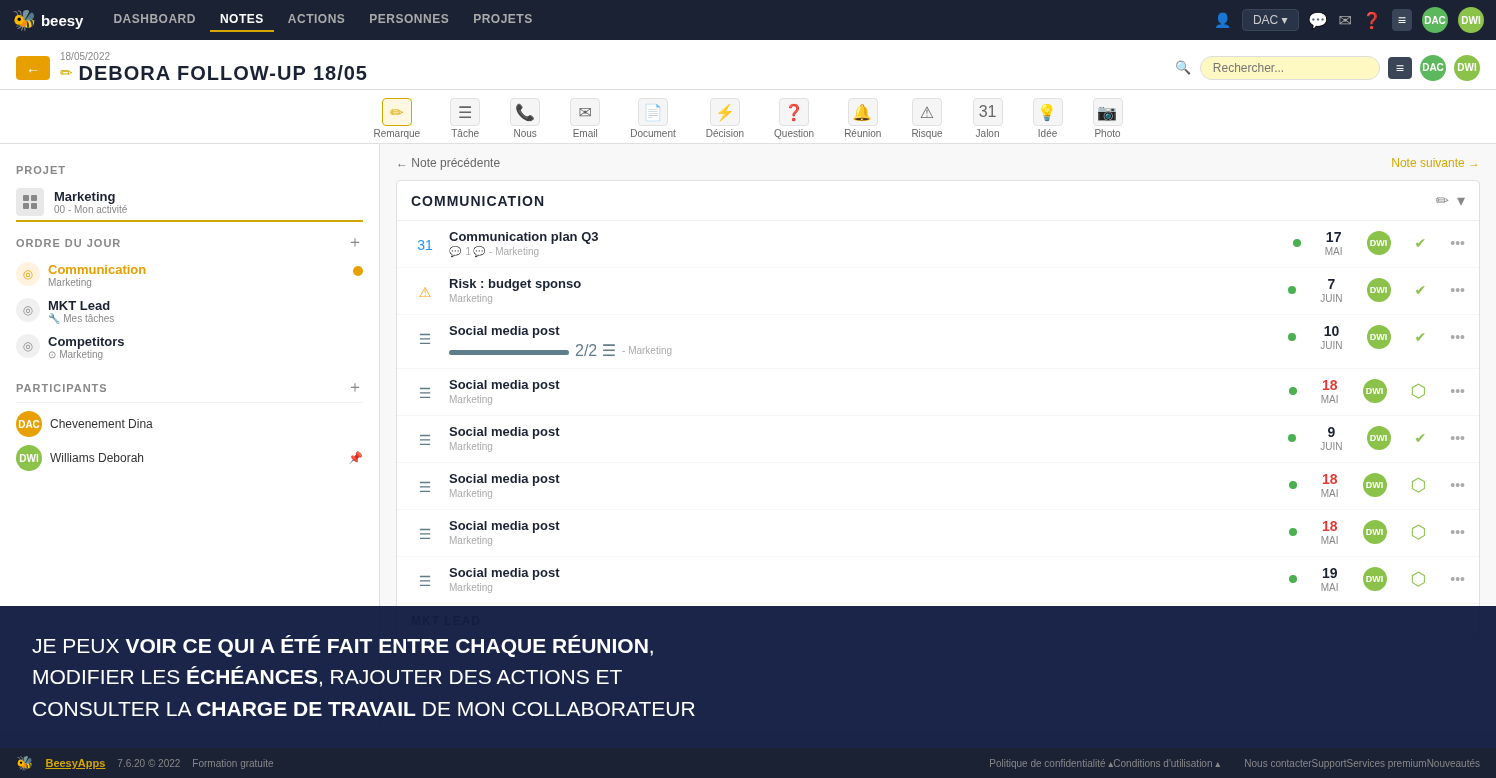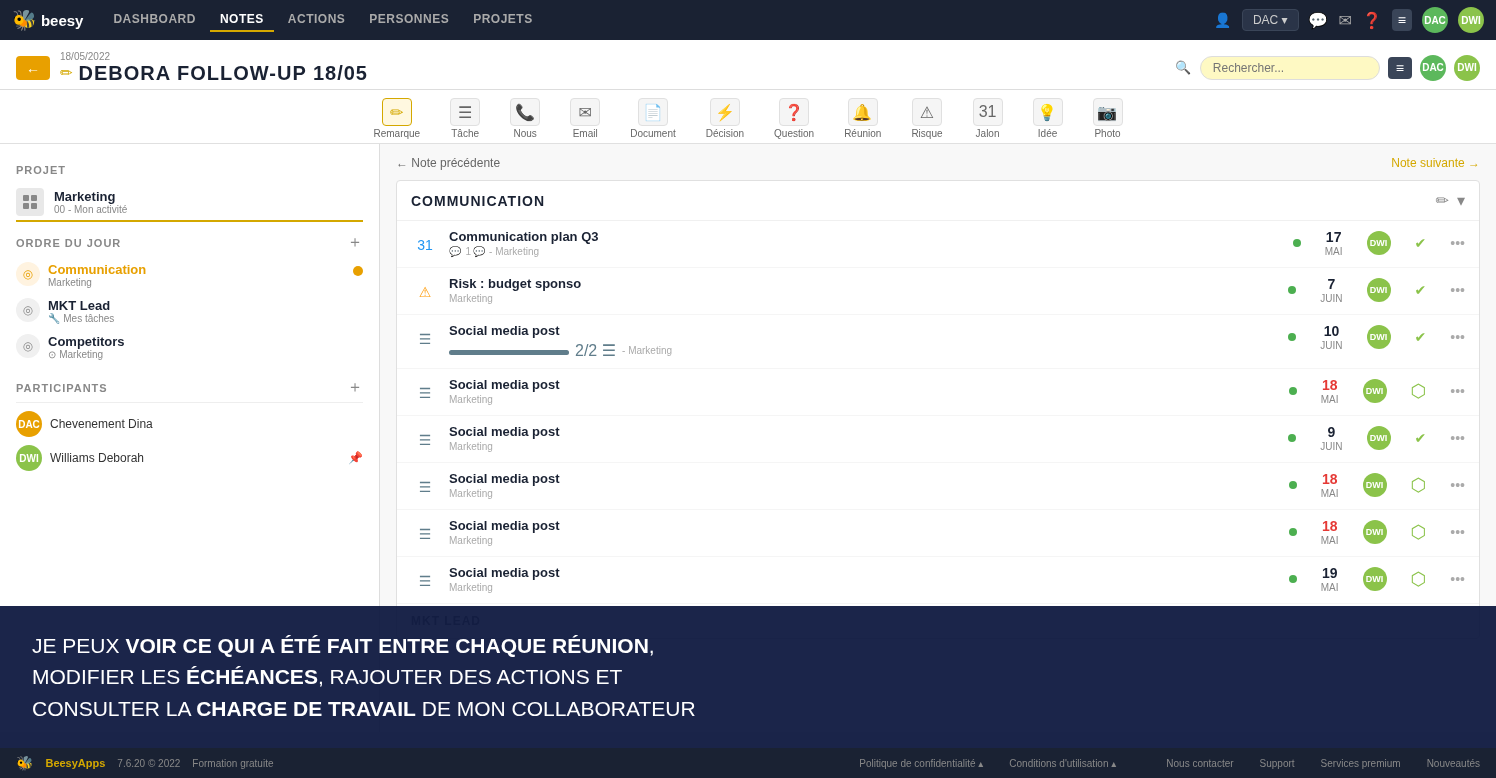--- a/index.html
+++ b/index.html
@@ -346,21 +346,21 @@
       height: 30px;
       display: flex;
       align-items: center;
       padding: 0 16px;
       gap: 16px;
       color: #888;
       font-size: 10px;
       position: relative;
       z-index: 10;
     }
-    .footer .footer-logo { color: #d4a800; font-weight: bold; font-size: 11px; }
+    .footer .footer-logo { color: #d4a800; font-weight: bold; font-size: 11px; text-decoration: underline; }
   </style>
 </head>
 <body>
 
 <nav class="topnav">
   <div class="logo">
     <span style="color:#f0c040;font-size:20px;">🐝</span>
     <span style="color:#fff;font-weight:bold;font-size:15px;">beesy</span>
   </div>
   <nav style="display:flex;">
@@ -709,21 +709,21 @@
     MODIFIER LES <strong>ÉCHÉANCES</strong>, RAJOUTER DES ACTIONS ET<br>
     CONSULTER LA <strong>CHARGE DE TRAVAIL</strong> DE MON COLLABORATEUR
   </p>
 </div>
 
 <div class="footer" style="position:fixed;bottom:0;left:0;right:0;background:#1a2233;height:30px;display:flex;align-items:center;padding:0 16px;gap:12px;color:#888;font-size:10px;z-index:100;">
   <span style="color:#f0c040;font-size:14px;">🐝</span>
   <span class="footer-logo">BeesyApps</span>
   <span>7.6.20 © 2022</span>
   <span>Formation gratuite</span>
-  <div style="margin-left:auto;display:flex;gap:26px;">
+  <div style="margin-left:auto;display:flex;gap:0;">
     <a href="#" style="color:#888;text-decoration:none;font-size:10px;">Politique de confidentialité ▴</a>
     <a href="#" style="color:#888;text-decoration:none;font-size:10px;">Conditions d'utilisation ▴</a>
     <a href="#" style="color:#888;text-decoration:none;font-size:10px;margin-left:24px;">Nous contacter</a>
     <a href="#" style="color:#888;text-decoration:none;font-size:10px;">Support</a>
     <a href="#" style="color:#888;text-decoration:none;font-size:10px;">Services premium</a>
     <a href="#" style="color:#888;text-decoration:none;font-size:10px;">Nouveautés</a>
   </div>
 </div>
 
 </body></html>

